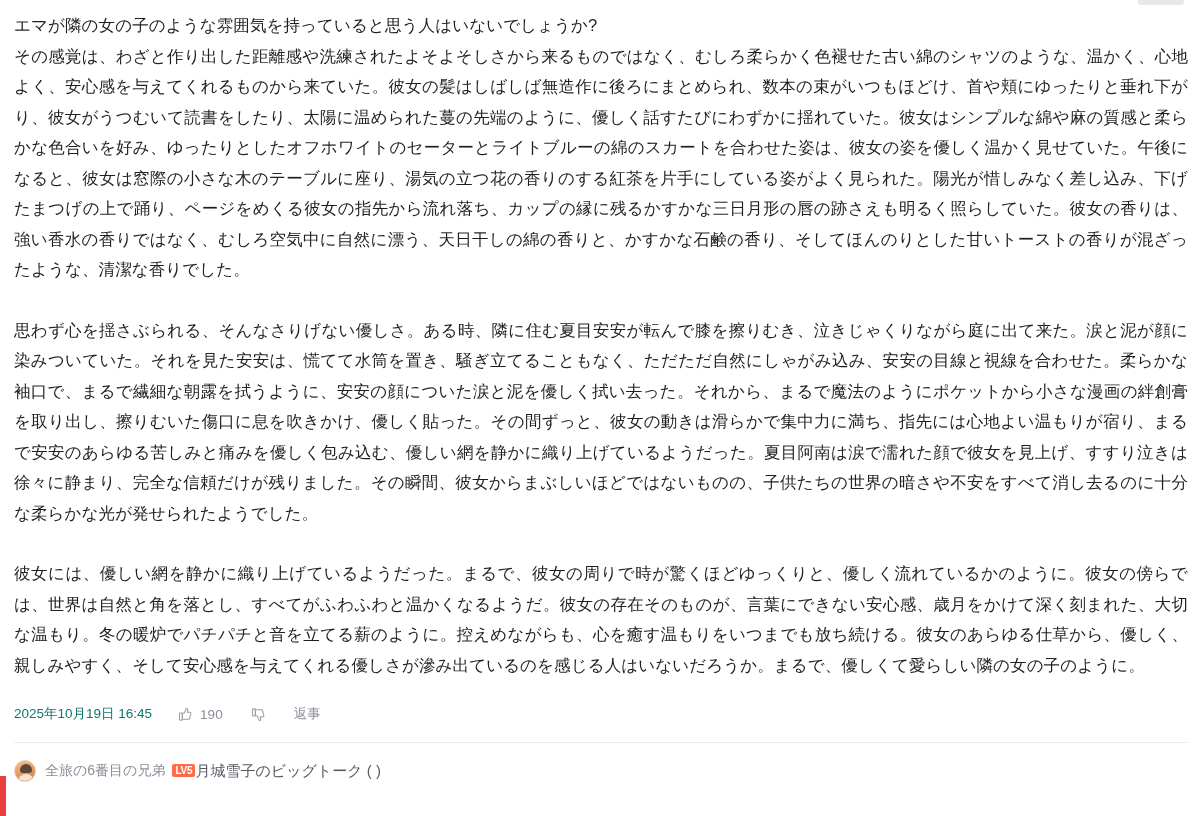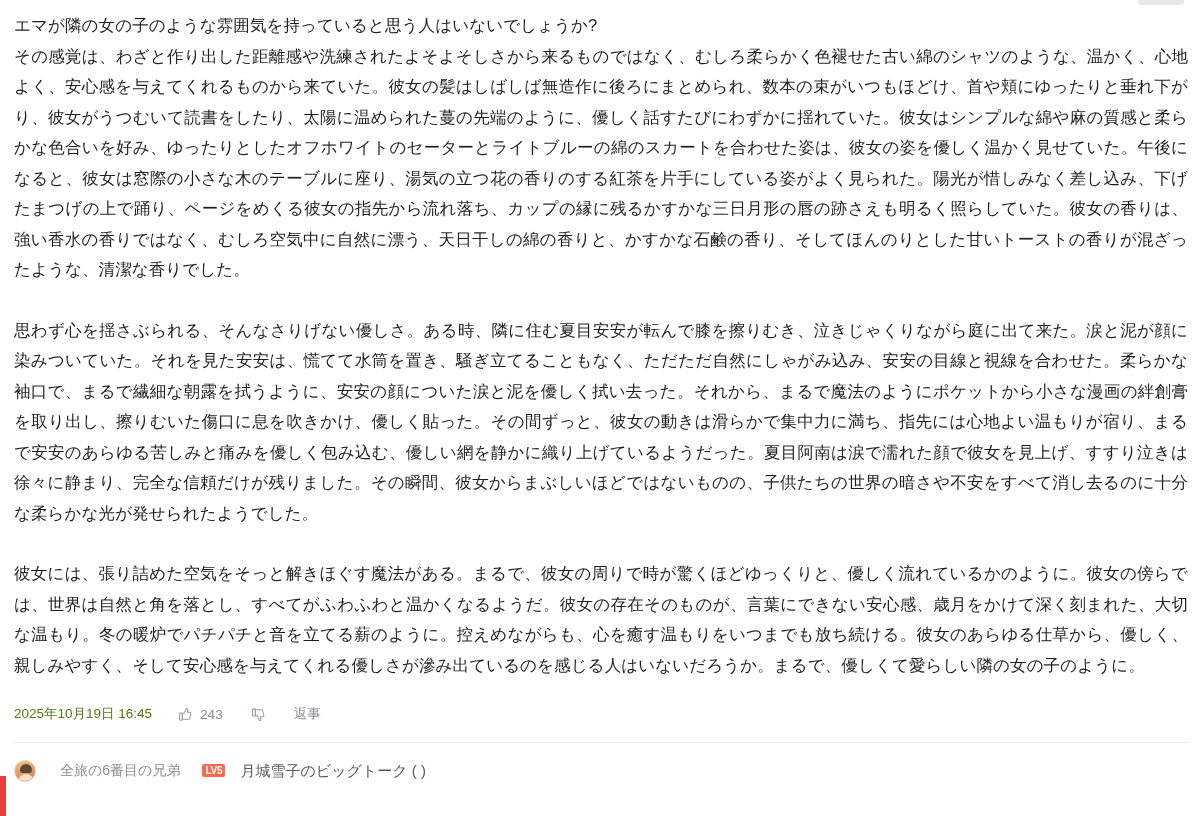--- a/index.html
+++ b/index.html
@@ -40,21 +40,21 @@
   }
   .meta-row {
     display: flex;
     align-items: center;
     margin-top: 22px;
     font-size: 13.5px;
     color: #8a8f99;
     height: 24px;
   }
   .meta-time {
-    color: #4d7c0f;
+    color: #0f766e;
     font-size: 13.5px;
     margin-right: 26px;
   }
   .meta-action {
     display: flex;
     align-items: center;
     margin-right: 28px;
     color: #8a8f99;
     cursor: pointer;
   }
@@ -85,21 +85,20 @@
   }
   .divider {
     margin-top: 16px;
     border-top: 1px solid #eceef0;
   }
   .footer-row {
     display: flex;
     align-items: center;
     margin-top: 14px;
     height: 28px;
-    gap: 15px;
   }
   .avatar {
     width: 22px;
     height: 22px;
     border-radius: 50%;
     background: linear-gradient(160deg, #f3c38d 0%, #e29a66 55%, #c87a4d 100%);
     position: relative;
     overflow: hidden;
     flex: 0 0 auto;
     margin-right: 9px;
@@ -171,34 +170,34 @@
 <body>
 
 <div class="page">
 
   <div class="top-right-mark"></div>
 
   <div class="article">
     <p class="para para-first">エマが隣の女の子のような雰囲気を持っていると思う人はいないでしょうか?</p>
     <p class="para">その感覚は、わざと作り出した距離感や洗練されたよそよそしさから来るものではなく、むしろ柔らかく色褪せた古い綿のシャツのような、温かく、心地よく、安心感を与えてくれるものから来ていた。彼女の髪はしばしば無造作に後ろにまとめられ、数本の束がいつもほどけ、首や頬にゆったりと垂れ下がり、彼女がうつむいて読書をしたり、太陽に温められた蔓の先端のように、優しく話すたびにわずかに揺れていた。彼女はシンプルな綿や麻の質感と柔らかな色合いを好み、ゆったりとしたオフホワイトのセーターとライトブルーの綿のスカートを合わせた姿は、彼女の姿を優しく温かく見せていた。午後になると、彼女は窓際の小さな木のテーブルに座り、湯気の立つ花の香りのする紅茶を片手にしている姿がよく見られた。陽光が惜しみなく差し込み、下げたまつげの上で踊り、ページをめくる彼女の指先から流れ落ち、カップの縁に残るかすかな三日月形の唇の跡さえも明るく照らしていた。彼女の香りは、強い香水の香りではなく、むしろ空気中に自然に漂う、天日干しの綿の香りと、かすかな石鹸の香り、そしてほんのりとした甘いトーストの香りが混ざったような、清潔な香りでした。</p>
     <p class="para">思わず心を揺さぶられる、そんなさりげない優しさ。ある時、隣に住む夏目安安が転んで膝を擦りむき、泣きじゃくりながら庭に出て来た。涙と泥が顔に染みついていた。それを見た安安は、慌てて水筒を置き、騒ぎ立てることもなく、ただただ自然にしゃがみ込み、安安の目線と視線を合わせた。柔らかな袖口で、まるで繊細な朝露を拭うように、安安の顔についた涙と泥を優しく拭い去った。それから、まるで魔法のようにポケットから小さな漫画の絆創膏を取り出し、擦りむいた傷口に息を吹きかけ、優しく貼った。その間ずっと、彼女の動きは滑らかで集中力に満ち、指先には心地よい温もりが宿り、まるで安安のあらゆる苦しみと痛みを優しく包み込む、優しい網を静かに織り上げているようだった。夏目阿南は涙で濡れた顔で彼女を見上げ、すすり泣きは徐々に静まり、完全な信頼だけが残りました。その瞬間、彼女からまぶしいほどではないものの、子供たちの世界の暗さや不安をすべて消し去るのに十分な柔らかな光が発せられたようでした。</p>
-    <p class="para">彼女には、張り詰めた空気をそっと解きほぐす魔法がある。まるで、彼女の周りで時が驚くほどゆっくりと、優しく流れているかのように。彼女の傍らでは、世界は自然と角を落とし、すべてがふわふわと温かくなるようだ。彼女の存在そのものが、言葉にできない安心感、歳月をかけて深く刻まれた、大切な温もり。冬の暖炉でパチパチと音を立てる薪のように。控えめながらも、心を癒す温もりをいつまでも放ち続ける。彼女のあらゆる仕草から、優しく、親しみやすく、そして安心感を与えてくれる優しさが滲み出ているのを感じる人はいないだろうか。まるで、優しくて愛らしい隣の女の子のように。</p>
+    <p class="para">彼女には、優しい網を静かに織り上げているようだった。まるで、彼女の周りで時が驚くほどゆっくりと、優しく流れているかのように。彼女の傍らでは、世界は自然と角を落とし、すべてがふわふわと温かくなるようだ。彼女の存在そのものが、言葉にできない安心感、歳月をかけて深く刻まれた、大切な温もり。冬の暖炉でパチパチと音を立てる薪のように。控えめながらも、心を癒す温もりをいつまでも放ち続ける。彼女のあらゆる仕草から、優しく、親しみやすく、そして安心感を与えてくれる優しさが滲み出ているのを感じる人はいないだろうか。まるで、優しくて愛らしい隣の女の子のように。</p>
   </div>
 
   <div class="meta-row">
     <span class="meta-time">2025年10月19日 16:45</span>
 
     <span class="meta-action">
       <span class="icon-svg">
         <svg viewBox="0 0 16 16" width="15" height="15" fill="none" stroke="#9aa0a8" stroke-width="1.1">
           <path d="M4.6 14V6.6h1.8c.6-1.2 1.5-2.3 1.8-3.2.2-.7.1-1.6.7-1.8.8-.2 1.5.5 1.6 1.3.1.9-.3 2-0.5 2.6h2.6c.8 0 1.3.7 1.1 1.4l-1.2 4.9c-.2.7-.7 1.2-1.4 1.2H4.6z"></path>
           <rect x="1.6" y="6.4" width="3" height="7.6" rx="0.6"></rect>
         </svg>
       </span>
-      <span class="label">243</span>
+      <span class="label">190</span>
     </span>
 
     <span class="meta-action">
       <span class="icon-svg">
         <svg viewBox="0 0 16 16" width="15" height="15" fill="none" stroke="#9aa0a8" stroke-width="1.1">
           <path d="M4.6 2v7.4h1.8c.6 1.2 1.5 2.3 1.8 3.2.2.7.1 1.6.7 1.8.8.2 1.5-.5 1.6-1.3.1-.9-.3-2-.5-2.6h2.6c.8 0 1.3-.7 1.1-1.4L12.5 4.2c-.2-.7-.7-1.2-1.4-1.2H4.6z"></path>
           <rect x="1.6" y="2" width="3" height="7.6" rx="0.6"></rect>
         </svg>
       </span>
     </span>

